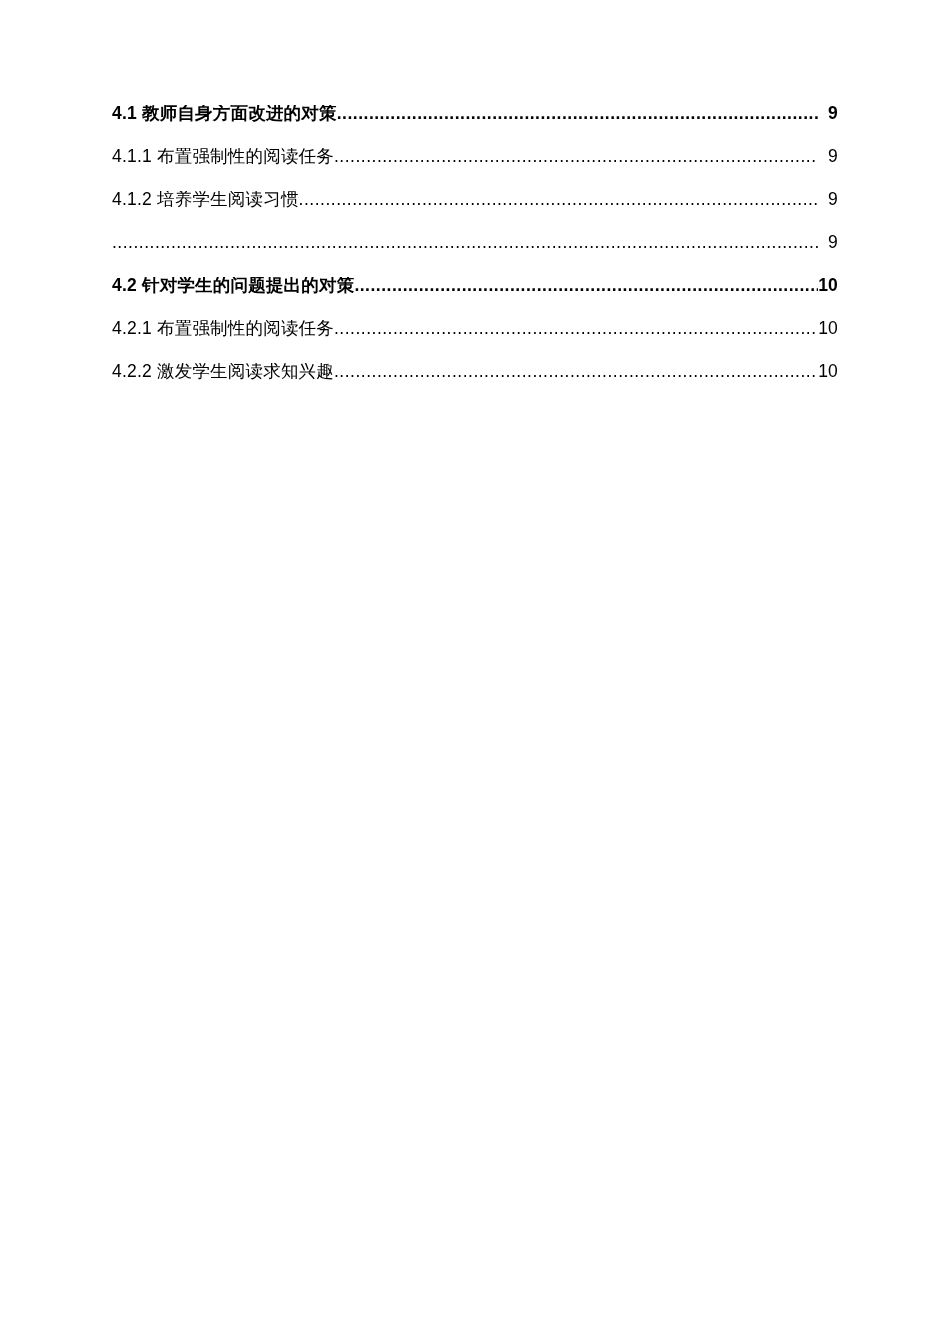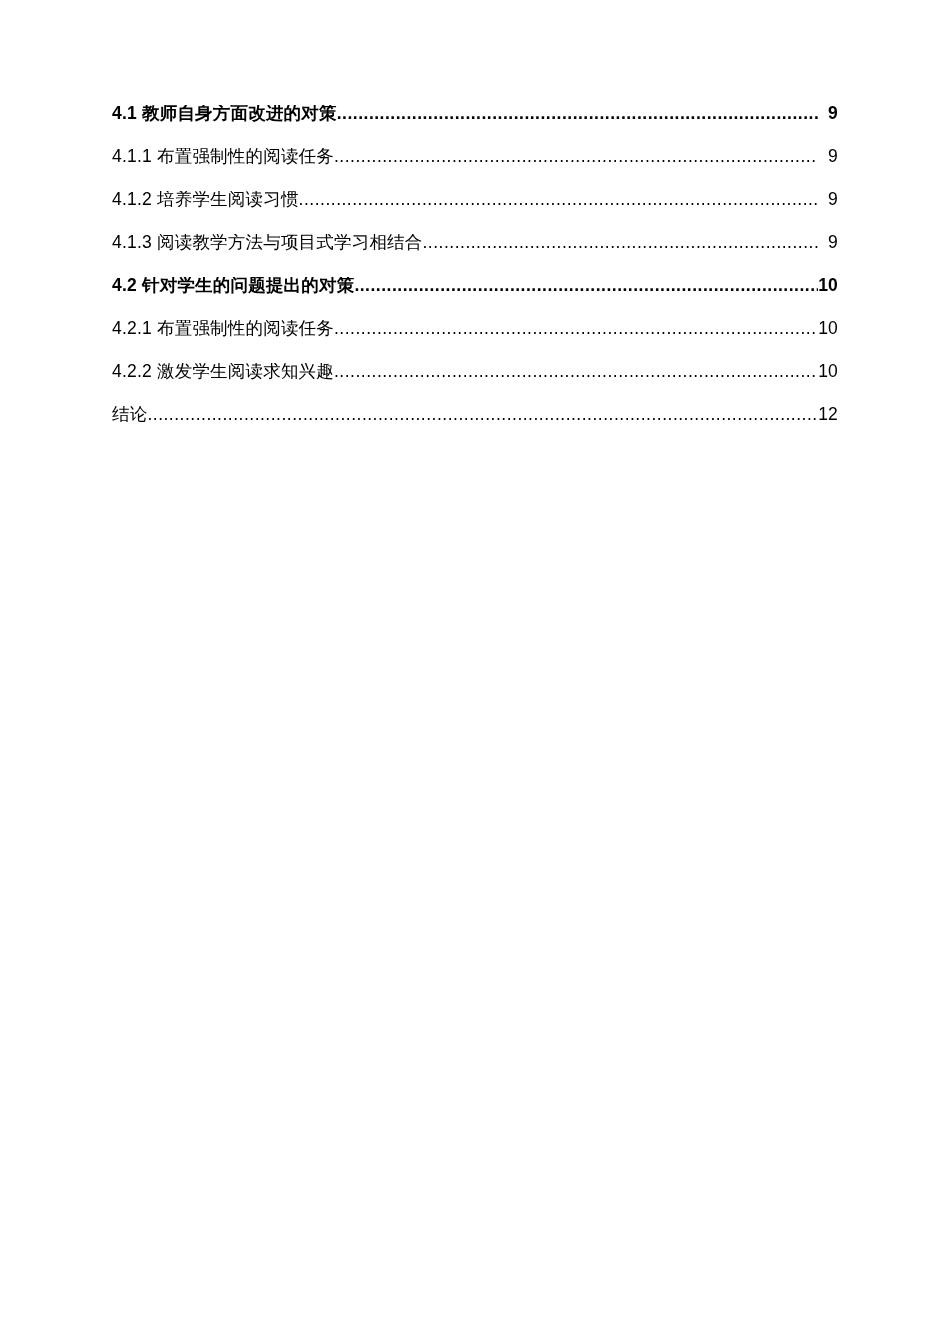--- a/index.html
+++ b/index.html
@@ -83,38 +83,32 @@
         <span class="title">4.1.1 布置强制性的阅读任务</span>
         <span class="leader"></span>
         <span class="pagenum">9</span>
       </div>
       <div class="toc-entry">
         <span class="title">4.1.2 培养学生阅读习惯</span>
         <span class="leader"></span>
         <span class="pagenum">9</span>
       </div>
       <div class="toc-entry">
-        <span class="title">4.1.3 阅读教学方法与项目式学习相结合</span>
         <span class="leader"></span>
         <span class="pagenum">9</span>
       </div>
       <div class="toc-entry bold">
         <span class="title">4.2 针对学生的问题提出的对策</span>
         <span class="leader"></span>
         <span class="pagenum">10</span>
       </div>
       <div class="toc-entry">
         <span class="title">4.2.1 布置强制性的阅读任务</span>
         <span class="leader"></span>
         <span class="pagenum">10</span>
       </div>
       <div class="toc-entry">
         <span class="title">4.2.2 激发学生阅读求知兴趣</span>
         <span class="leader"></span>
         <span class="pagenum">10</span>
       </div>
-      <div class="toc-entry">
-        <span class="title">结论</span>
-        <span class="leader"></span>
-        <span class="pagenum">12</span>
-      </div>
     </div>
 </div>
 
 </body></html>

